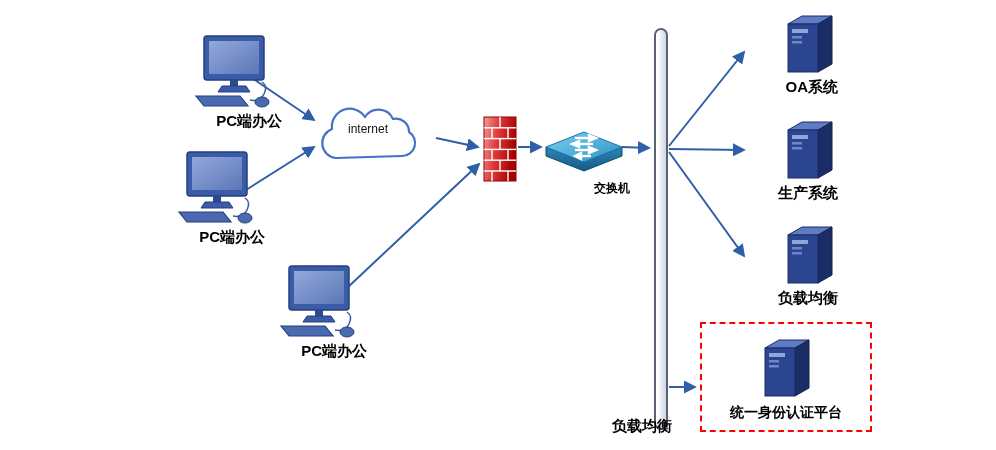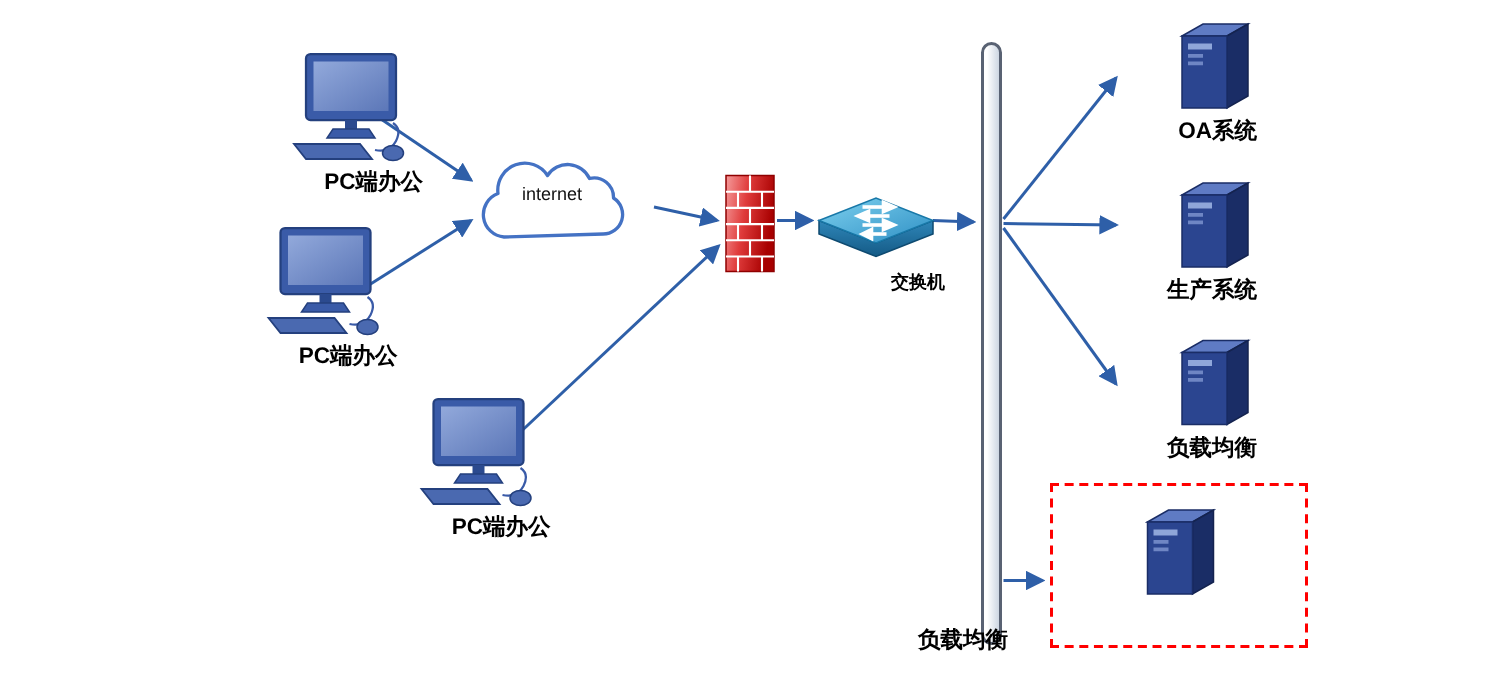--- a/index.html
+++ b/index.html
@@ -208,15 +208,16 @@
 
   <div class="auth-box">
     <svg width="58" height="64" viewBox="0 0 58 64">
       <path d="M8,12 L22,4 L52,4 L38,12 Z" fill="#5F7BC4" stroke="#1A2D66" stroke-width="1"></path>
       <path d="M38,12 L52,4 L52,52 L38,60 Z" fill="#1A2D66" stroke="#14234F" stroke-width="1"></path>
       <rect x="8" y="12" width="30" height="48" fill="#2B4590" stroke="#1A2D66" stroke-width="1"></rect>
       <rect x="12" y="17" width="16" height="4" fill="#8FA6D9"></rect>
       <rect x="12" y="24" width="10" height="2.5" fill="#6F86C4"></rect>
       <rect x="12" y="29" width="10" height="2.5" fill="#6F86C4"></rect>
     </svg>
+    <div class="auth-lbl">统一身份认证平台</div>
   </div>
 
 </div>
 
 </body></html>

